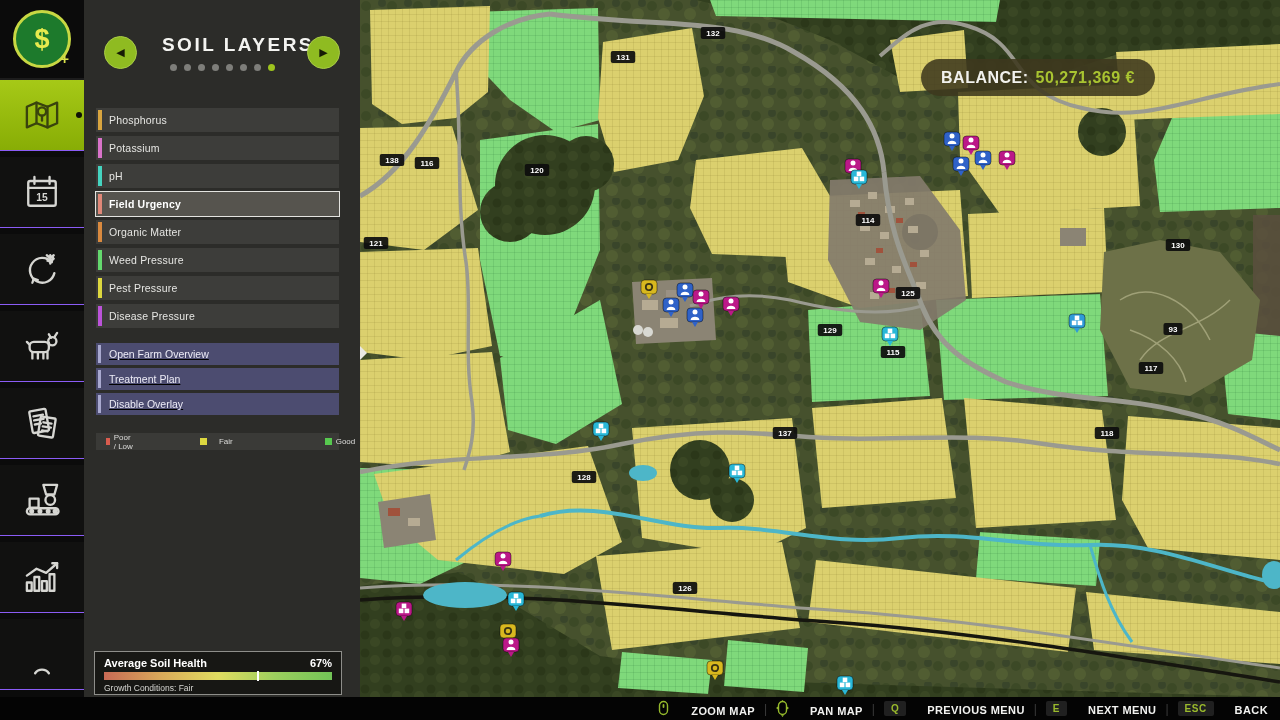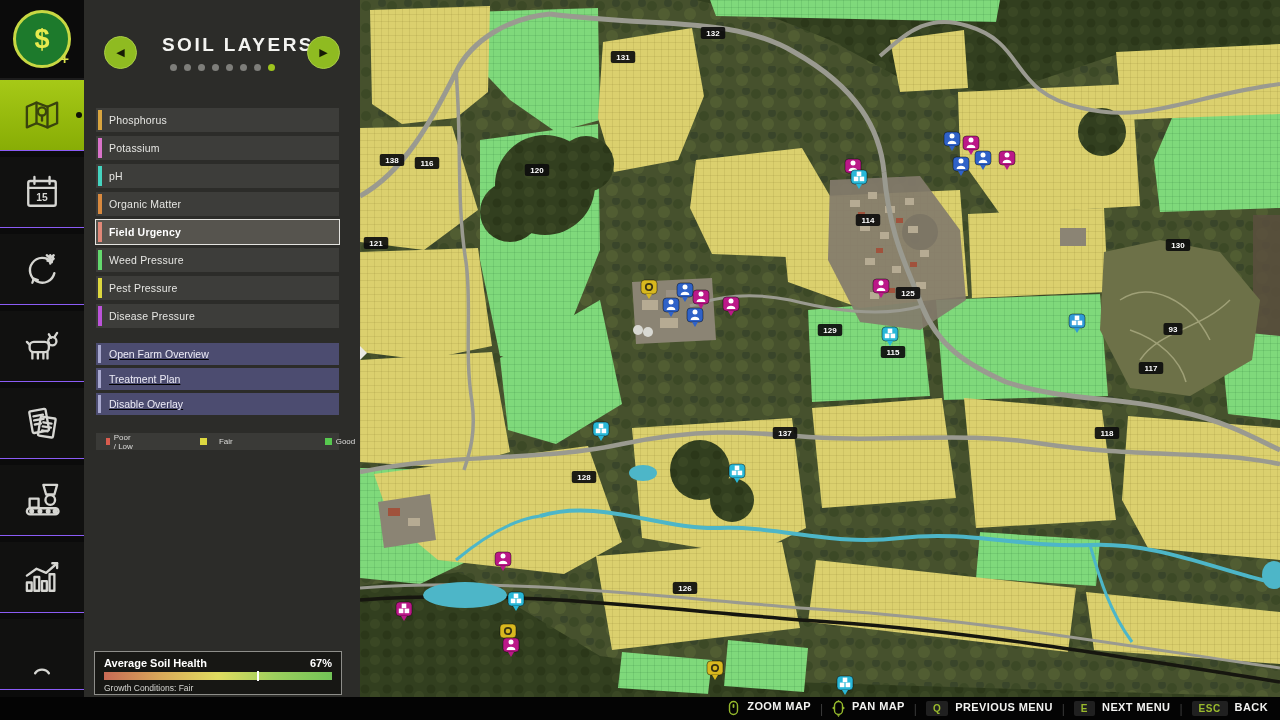--- a/index.html
+++ b/index.html
@@ -68,21 +68,21 @@
   .map{position:absolute;left:360px;top:0;width:920px;bottom:23px;background:#46512d;}
   .map svg.terrain{position:absolute;left:0;top:0;}
   .balance{position:absolute;top:59px;right:125px;height:37px;border-radius:19px;
       background:rgba(62,56,30,.88);display:flex;align-items:center;padding:0 20px;gap:7px;z-index:3;}
   .balance .b-label{color:#f2f2ee;font-size:16px;font-weight:bold;letter-spacing:.5px;}
   .balance .b-value{color:#a9c431;font-size:16px;font-weight:bold;letter-spacing:.5px;}
 
   
   .hintbar{position:absolute;left:0;right:0;bottom:0;height:23px;background:#040404;z-index:8;
       display:flex;align-items:center;justify-content:flex-end;padding-right:12px;gap:9px;}
-  .hint{display:flex;align-items:flex-start;gap:7px;}
+  .hint{display:flex;align-items:flex-end;gap:21px;}
   .hint .lbl{color:#f2f2f0;font-size:11px;font-weight:bold;letter-spacing:.4px;}
   .hint .keycap{background:#202020;color:#9aba2c;font-size:10px;font-weight:bold;
       padding:2px 7px;border-radius:2px;letter-spacing:.5px;}
   .hint-sep{color:#3c3c3c;font-size:12px;}
   .mouse-ico{width:13px;height:17px;}
 </style>
 </head>
 <body>
 
 <div class="app">
@@ -198,27 +198,27 @@
           <span class="lbl">Phosphorus</span>
         </div>
         <div class="layer-item">
           <span class="bar" style="background:#d973c9"></span>
           <span class="lbl">Potassium</span>
         </div>
         <div class="layer-item">
           <span class="bar" style="background:#45d4c0"></span>
           <span class="lbl">pH</span>
         </div>
+        <div class="layer-item selected">
+          <span class="bar" style="background:#e08878"></span>
+          <span class="lbl">Field Urgency</span>
+        </div>
         <div class="layer-item">
           <span class="bar" style="background:#d98a3f"></span>
           <span class="lbl">Organic Matter</span>
-        </div>
-        <div class="layer-item selected">
-          <span class="bar" style="background:#e08878"></span>
-          <span class="lbl">Field Urgency</span>
         </div>
         <div class="layer-item">
           <span class="bar" style="background:#64d96e"></span>
           <span class="lbl">Weed Pressure</span>
         </div>
         <div class="layer-item">
           <span class="bar" style="background:#ddd83f"></span>
           <span class="lbl">Pest Pressure</span>
         </div>
         <div class="layer-item">
@@ -637,20 +637,24 @@
           <g transform="translate(485,687)">
             <rect x="-8" y="-11" width="16" height="14" rx="3.5" fill="#29b8d8" stroke="rgba(0,0,0,.45)" stroke-width="1"></rect>
             <path d="M-3 3 L3 3 L0 8 Z" fill="#29b8d8"></path>
             <rect x="-5.2" y="-4.4" width="4.6" height="4.6" fill="#fff"></rect>
             <rect x="0.6" y="-4.4" width="4.6" height="4.6" fill="#fff"></rect>
             <rect x="-2.3" y="-9.4" width="4.6" height="4.6" fill="#fff"></rect>
           </g>
         </g>
     </svg>
 
+    <div class="balance">
+      <span class="b-label">BALANCE:</span>
+      <span class="b-value">50,271,369 €</span>
+    </div>
   </div>
 
   <div class="hintbar" id="hintbar">
       <span class="hint">
         <svg class="mouse-ico" viewBox="0 0 13 17">
           <rect x="2.5" y="1.5" width="8" height="13" rx="4" fill="none" stroke="#95b92c" stroke-width="1.4"></rect>
           <rect x="5.6" y="4" width="1.8" height="4" rx=".9" fill="#95b92c"></rect>
         </svg>
         <span class="lbl">ZOOM MAP</span>
       </span>

